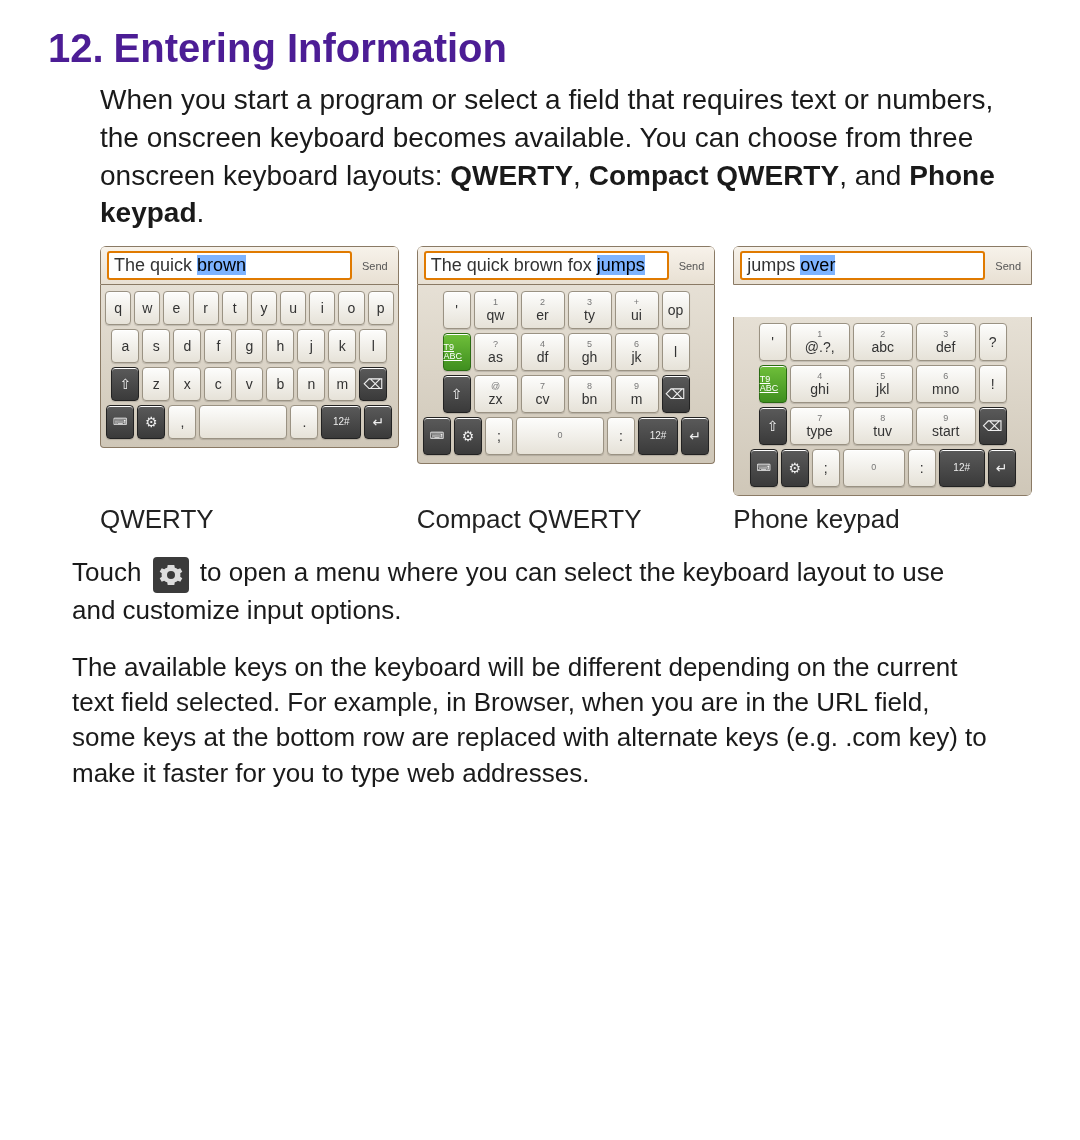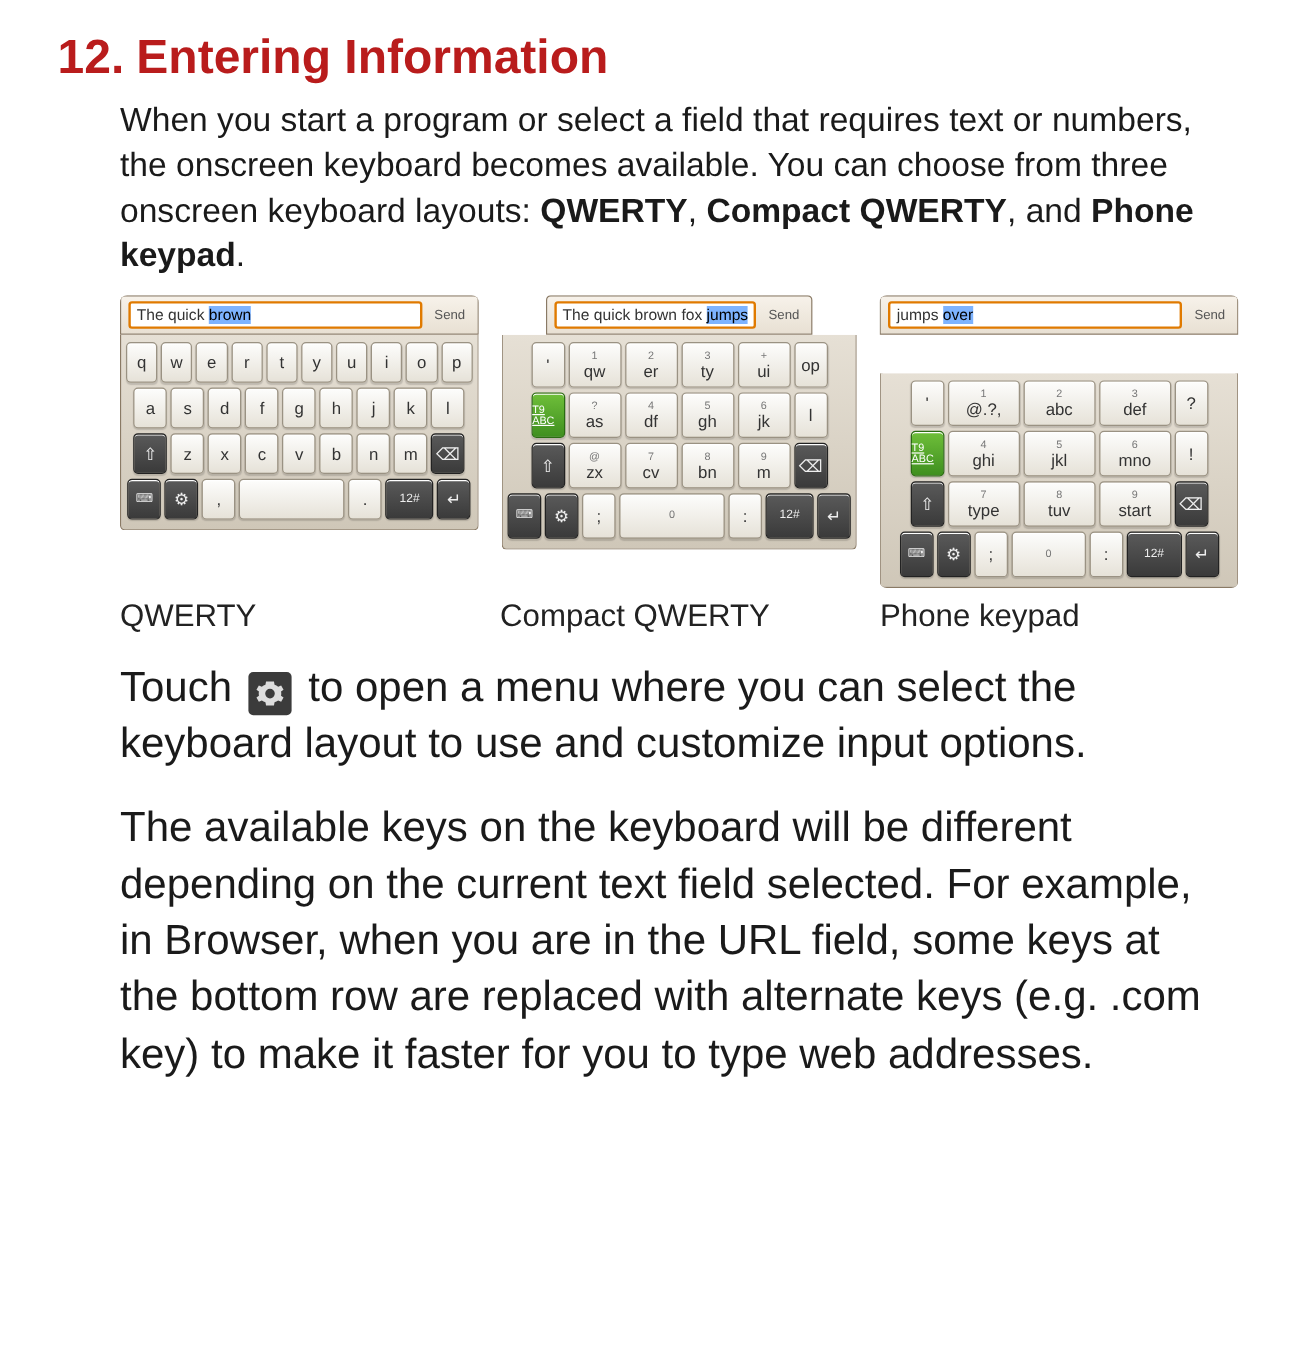--- a/index.html
+++ b/index.html
@@ -1,58 +1,58 @@
 <!DOCTYPE html>
 <html><head>
 <meta charset="utf-8">
 <style>
   html,body{margin:0;padding:0;background:#fff;font-family:"Myriad Pro","Segoe UI",Arial,sans-serif;color:#1a1a1a;}
   .page{width:1080px;min-height:1140px;box-sizing:border-box;padding:18px 48px 40px 48px;}
   .running-head{font-size:28px;margin-bottom:6px;}
   .running-head .pnum{font-weight:400;}
   .running-head .title{font-weight:700;}
-  .section-heading{font-size:40px;font-weight:700;color:#b91c1c;margin:8px 0 10px 0;}
+  .section-heading{font-size:40px;font-weight:700;color:#4c1d95;margin:8px 0 10px 0;}
   .section-heading .num{margin-right:10px;}
   .section-heading .txt{}
   .intro{font-size:28px;line-height:1.35;margin:0 0 14px 52px;max-width:920px;}
   .intro b{font-weight:700;}
   .figures{display:flex;gap:18px;margin:10px 0 6px 52px;}
   .kb{border-radius:6px;overflow:hidden;display:flex;flex-direction:column;}
   .kb .inputbar{background:linear-gradient(#f7f2ea,#e8e0d3);border:1px solid #8a7a65;border-radius:4px 4px 0 0;display:flex;align-items:center;padding:4px 6px;gap:6px;}
-  .kb .field{flex:1;background:#fff;border:2px solid #e07a00;border-radius:3px;padding:2px 5px;font-size:13px;color:#333;white-space:nowrap;overflow:hidden;}
+  .kb .field{flex:1;background:#fff;border:2px solid #e07a00;border-radius:3px;padding:2px 5px;font-size:18px;color:#333;white-space:nowrap;overflow:hidden;}
   .kb .field .sel{background:#7db3ff;color:#000;}
   .kb .send{font-size:11px;color:#555;padding:0 4px;}
   .kb .pad{background:linear-gradient(#e6e0d5,#cfc7b8);padding:6px 4px 4px 4px;border:1px solid #8a7a65;border-top:none;border-radius:0 0 4px 4px;}
   .row{display:flex;gap:3px;justify-content:center;margin-bottom:4px;}
   .key{background:linear-gradient(#fdfdfc,#e6e2d8);border:1px solid #9a9283;border-radius:4px;box-shadow:inset 0 1px 0 #fff,0 1px 1px rgba(0,0,0,.15);display:flex;flex-direction:column;align-items:center;justify-content:center;color:#333;font-size:14px;line-height:1;}
   .key .sup{font-size:9px;color:#777;margin-bottom:1px;}
   .key.dark{background:linear-gradient(#5a5a5a,#3a3a3a);border-color:#222;color:#eee;}
   .key.green{background:linear-gradient(#6fbf3a,#3f8f1f);border-color:#2a6b12;color:#fff;font-size:9px;text-decoration:underline;}
   .mini{font-size:10px;}
   
   .kb.qwerty{width:300px;}
   .kb.qwerty .key{width:26px;height:32px;}
   .kb.qwerty .key.wide{width:38px;}
   .kb.qwerty .space{width:86px;}
   
-  .kb.compact{width:300px;align-items:center;}
+  .kb.compact{width:300px;}
   .kb.compact .key{width:42px;height:36px;}
   .kb.compact .key.narrow{width:26px;}
   .kb.compact .space{width:86px;}
   
   .kb.phone{width:300px;gap:32px;}
   .kb.phone .key{width:58px;height:36px;}
   .kb.phone .key.narrow{width:26px;}
   .kb.phone .space{width:60px;}
   .captions{display:flex;gap:18px;margin:8px 0 20px 52px;}
   .captions span{font-size:26px;color:#222;display:block;}
   .cap1{width:300px;}
   .cap2{width:300px;}
   .cap3{width:300px;}
-  .para{font-size:35px;line-height:1.35;margin:0 0 22px 52px;max-width:920px;}
+  .para{font-size:26px;line-height:1.35;margin:0 0 22px 24px;max-width:920px;}
   .gearbox{display:inline-flex;width:36px;height:36px;background:#3b3b3b;border-radius:4px;align-items:center;justify-content:center;vertical-align:-6px;margin:0 4px;}
   .gearbox svg{width:24px;height:24px;fill:#ddd;}
 </style>
 </head>
 <body>
 
 <div class="page">
 
   <div class="section-heading">
     <span class="num">12.</span><span class="txt">Entering Information</span>

